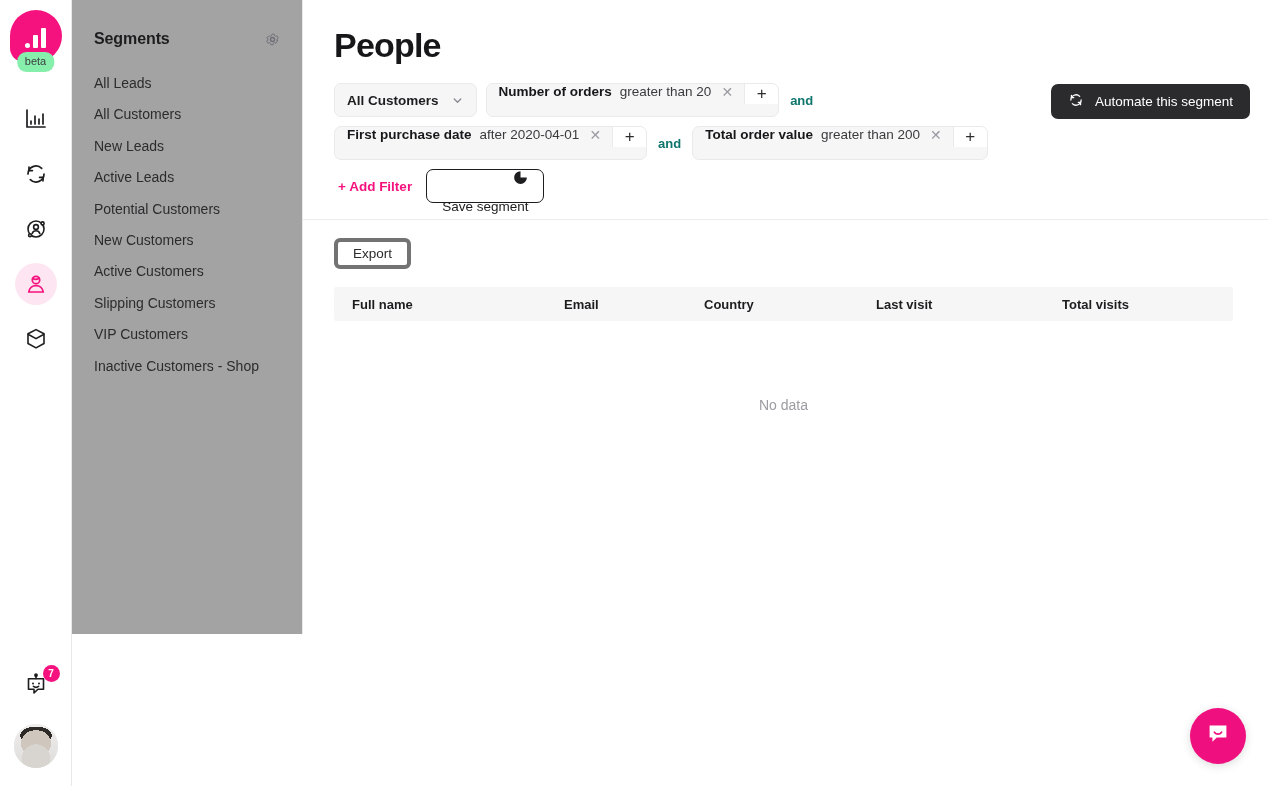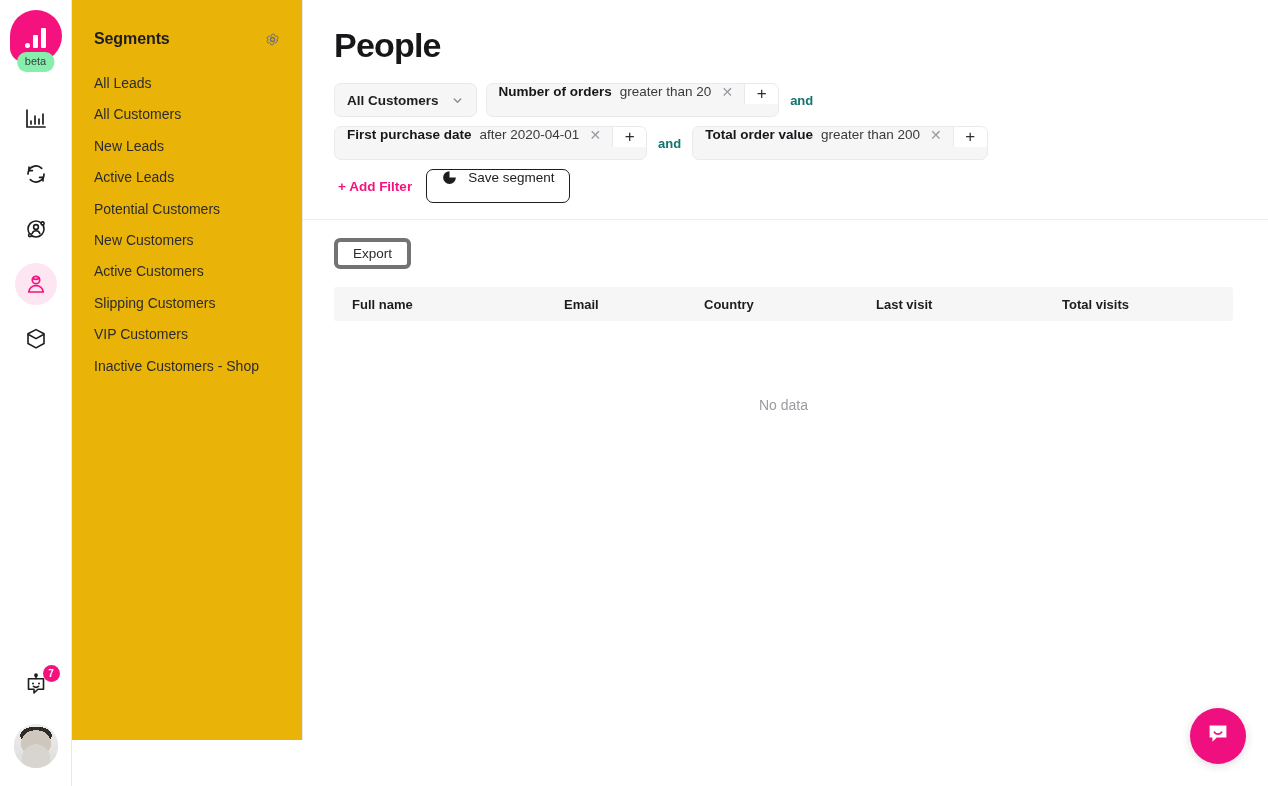--- a/index.html
+++ b/index.html
@@ -95,22 +95,22 @@
       radial-gradient(circle at 50% 78%, #d8d4d0 0 34%, transparent 35%),
       radial-gradient(ellipse 34% 30% at 50% 44%, #cfc6bd 0 100%, transparent 100%),
       radial-gradient(ellipse 36% 20% at 50% 26%, #2e2a27 0 100%, transparent 100%),
       linear-gradient(#efeeed, #dddcda);
   }
 
   
   .segments {
     width: 231px;
     flex: 0 0 231px;
-    height: 740px;
-    background: #eab308;
+    height: 634px;
+    background: #a3a3a3;
     border-right: 1px solid #e8e8ea;
     padding: 30px 22px 0 22px;
   }
   .seg-head {
     display: flex; align-items: center; justify-content: space-between;
     margin-bottom: 28px;
   }
   .seg-title { font-size: 16px; font-weight: bold; color: #1d1d1f; letter-spacing: -0.1px; }
   .gear { cursor: pointer; display:flex; }
   .seg-list { display: flex; flex-direction: column; gap: 16px; }
@@ -187,29 +187,30 @@
   .actions-row { display: flex; align-items: center; gap: 10px; margin-top: 7px; }
   .add-filter {
     color: #f5127e;
     font-size: 13.5px;
     font-weight: bold;
     cursor: pointer;
     padding: 6px 4px;
     white-space: nowrap;
   }
   .save-seg {
-    display: inline-flex; align-items: flex-start; gap: 11px;
+    display: inline-flex; align-items: flex-end; gap: 11px;
     height: 34px;
     padding: 0 15px;
     border: 1px solid #1d1d1f;
     border-radius: 7px;
     background: #fff;
     font-size: 13.5px;
     color: #1d1d1f;
     cursor: pointer;
+    flex-direction: column;
   }
 
   .automate {
     position: absolute;
     right: 18px; top: 84px;
     display: inline-flex; align-items: center; gap: 11px;
     height: 35px;
     padding: 0 17px;
     background: #2b2b2d;
     color: #fff;
@@ -466,20 +467,31 @@
             <svg width="15" height="15" viewBox="0 0 16 16">
               <path d="M8 1.2A6.8 6.8 0 1 0 14.8 8H8z" fill="#1d1d1f"></path>
               <path d="M9.2 0.9v5.9h5.9A6.8 6.8 0 0 0 9.2 0.9z" fill="#1d1d1f" opacity="0"></path>
             </svg>
           </span>
           <span>Save segment</span>
         </span>
       </div>
     </div>
 
+    <div class="automate">
+      <span>
+        <svg width="16" height="16" viewBox="0 0 20 20" fill="none" stroke="#ffffff" stroke-width="1.6" stroke-linecap="round">
+          <path d="M16.4 10a6.4 6.4 0 0 1-11 4.5"></path>
+          <path d="M3.6 10A6.4 6.4 0 0 1 14.6 5.5"></path>
+          <path d="M4.3 4.2v2.9h2.9"></path>
+          <path d="M15.7 15.8v-2.9h-2.9"></path>
+        </svg>
+      </span>
+      <span>Automate this segment</span>
+    </div>
 
     <div class="divider"></div>
 
     <div class="export-btn">Export</div>
 
     <div class="table">
       <div class="thead">
         <span class="th c0">Full name</span>
         <span class="th c1">Email</span>
         <span class="th c2">Country</span>

